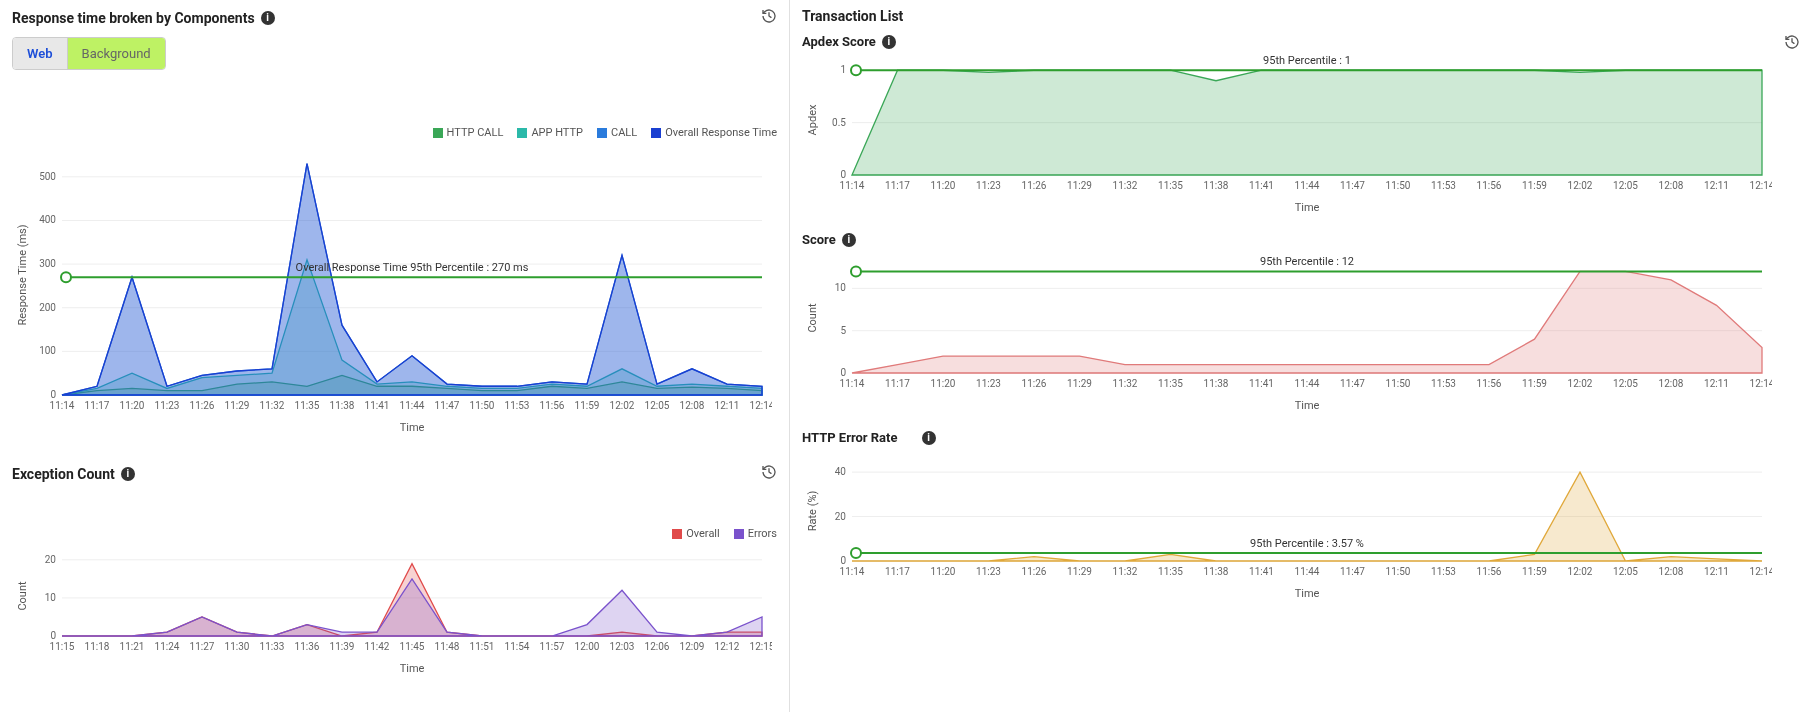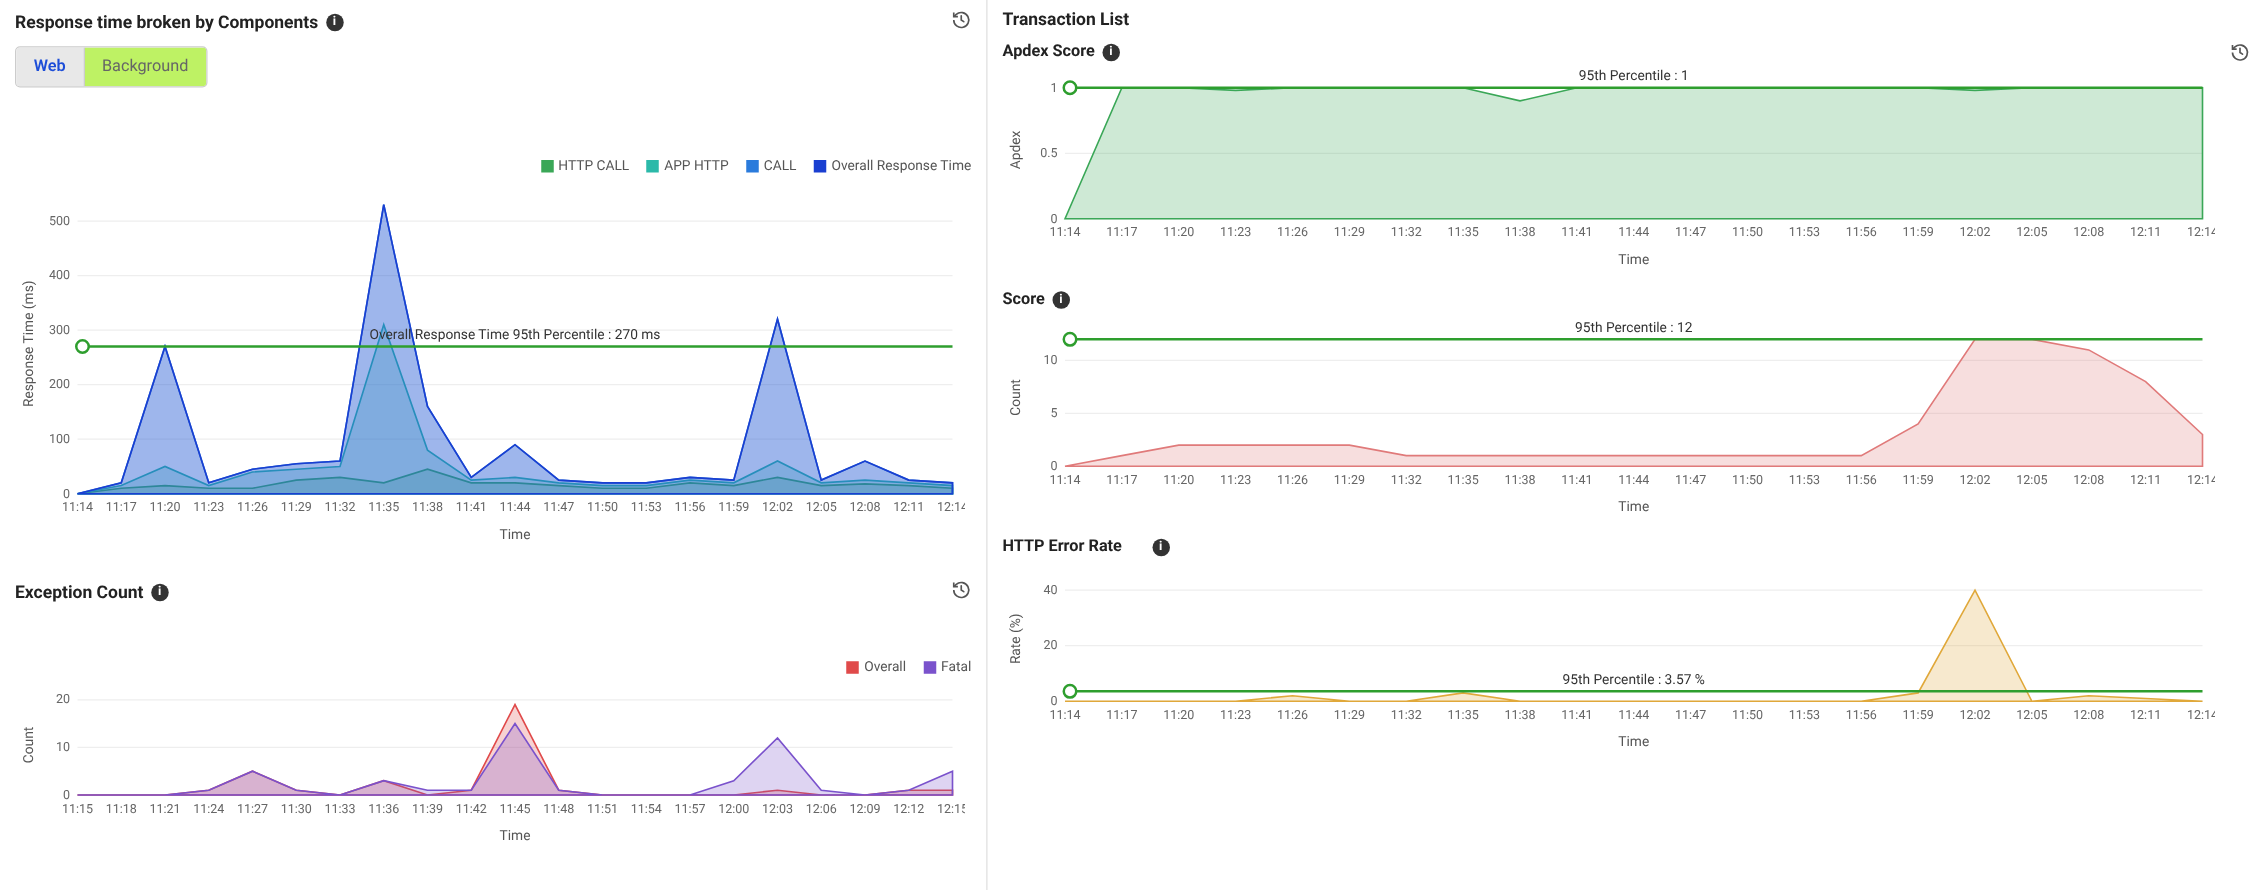--- a/index.html
+++ b/index.html
@@ -134,21 +134,21 @@
           </svg>
       </span>
     </div>
     <div class="legend">
       <span class="legend-item">
           <span class="swatch" style="background:#e04a4a"></span>
           <span>Overall</span>
         </span>
       <span class="legend-item">
           <span class="swatch" style="background:#7a52cc"></span>
-          <span>Fatal</span>
+          <span>Errors</span>
         </span>
     </div>
     <div class="chart-wrap">
       <svg id="svg-exception_count" width="760" height="130">
           <line x1="50" y1="90" x2="750" y2="90" stroke="#eee"></line>
           <text class="tick-label" x="44" y="93" text-anchor="end">0</text>
           <line x1="50" y1="51.904761904761905" x2="750" y2="51.904761904761905" stroke="#eee"></line>
           <text class="tick-label" x="44" y="54.904761904761905" text-anchor="end">10</text>
           <line x1="50" y1="13.80952380952381" x2="750" y2="13.80952380952381" stroke="#eee"></line>
           <text class="tick-label" x="44" y="16.80952380952381" text-anchor="end">20</text>

